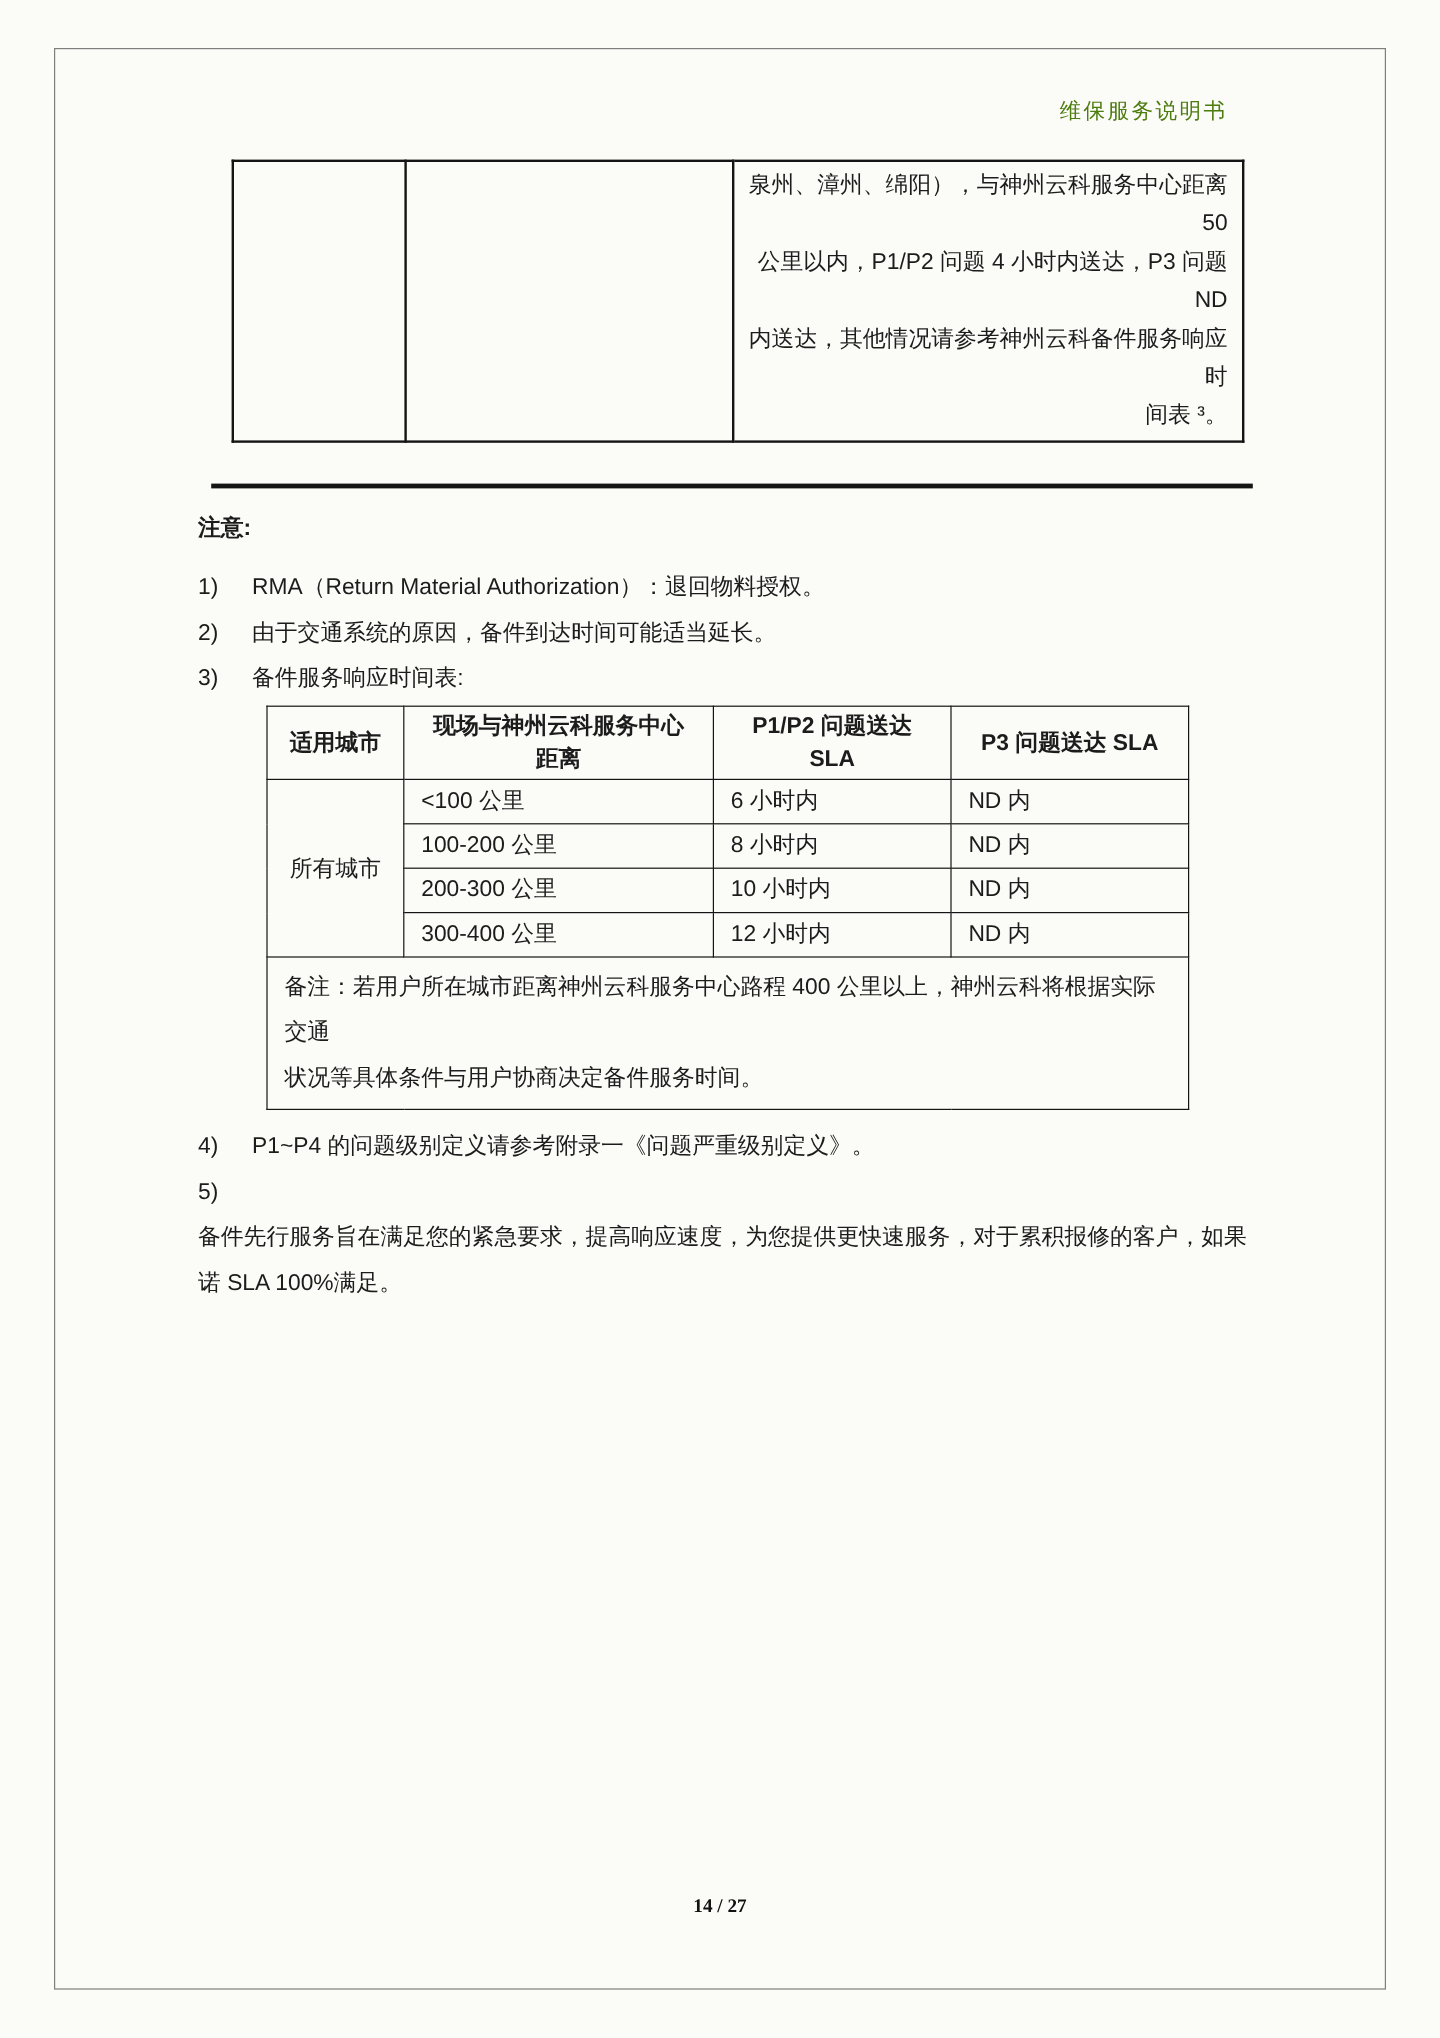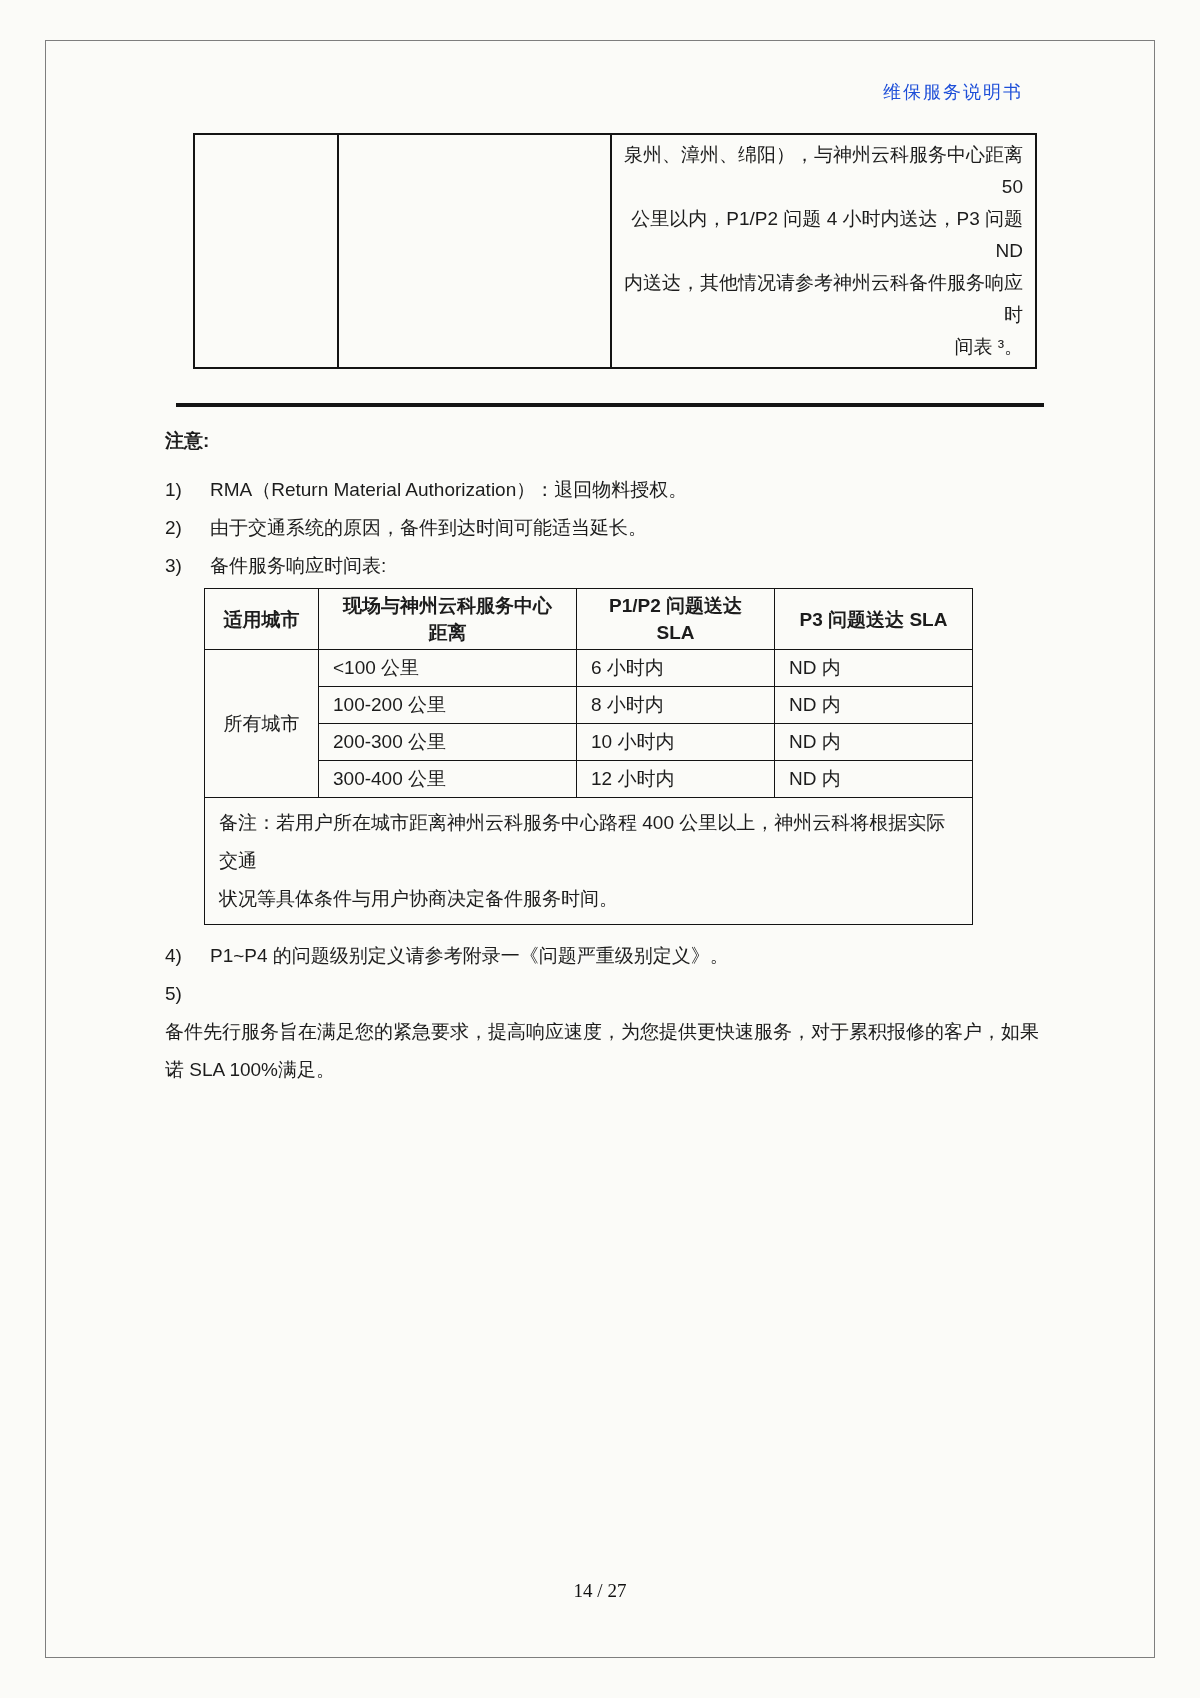--- a/index.html
+++ b/index.html
@@ -13,21 +13,21 @@
   }
   .page-border {
     position: absolute; left: 45px; top: 40px;
     width: 1108px; height: 1616px;
     border: 1px solid #7e7e7e;
     background: transparent;
   }
   .doc-header {
     position: absolute; top: 80px; right: 177px;
     font-family: Liberation Mono, monospace;
-    font-size: 18px; letter-spacing: 2px; color: #1d4ed8;
+    font-size: 18px; letter-spacing: 2px; color: #4d7c0f;
   }
   .content {
     position: absolute; left: 165px; top: 133px; width: 880px;
   }
   
   table.top-table {
     border-collapse: collapse; table-layout: fixed;
     margin-left: 28px; width: 842px; text-align: right;
   }
   table.top-table td { border: 2px solid #141414; vertical-align: top; padding: 0; }
@@ -35,36 +35,36 @@
   .thick-rule { margin: 34px 0 0 11px; width: 868px; height: 4px; background: #141414; }
   .notice-label { margin-top: 21px; font-weight: bold; font-size: 19px; line-height: 26px; }
   .list-item { display: flex; font-size: 19px; line-height: 38px; }
   .list-item .num { width: 45px; flex: 0 0 45px; }
   .list-item .item-text { flex: 1; }
   .mt17 { margin-top: 17px; }
   .mt12 { margin-top: 12px; }
   
   table.sla-table {
     border-collapse: collapse; table-layout: fixed;
-    margin-left: 39px; margin-top: 3px; width: 768px;
+    margin-left: 57px; margin-top: 3px; width: 768px;
   }
   .sla-table th, .sla-table td { border: 1.5px solid #141414; font-size: 19px; }
   .sla-table th {
     font-weight: bold; text-align: center; vertical-align: middle;
     line-height: 27px; padding: 3px 4px;
   }
   .sla-table td.data-cell { padding: 5px 4px 5px 14px; line-height: 26px; text-align: left; font-weight: normal; }
   .sla-table td.city-cell { text-align: center; vertical-align: middle; font-size: 19px; }
   .sla-table td.note-cell { padding: 6px 14px; line-height: 38px; }
   .paragraph { font-size: 19px; line-height: 38px; }
   .doc-footer {
     position: absolute; top: 1580px; left: 0; width: 1200px;
     text-align: center;
     font-family: "Liberation Serif", serif;
-    font-size: 19px; font-weight: normal; color: #111;
+    font-size: 16px; font-weight: bold; color: #111;
   }
 </style>
 </head>
 <body>
 
 <div>
   <div class="page-border"></div>
 
   <div class="doc-header">
     <span>维保服务说明书</span>

